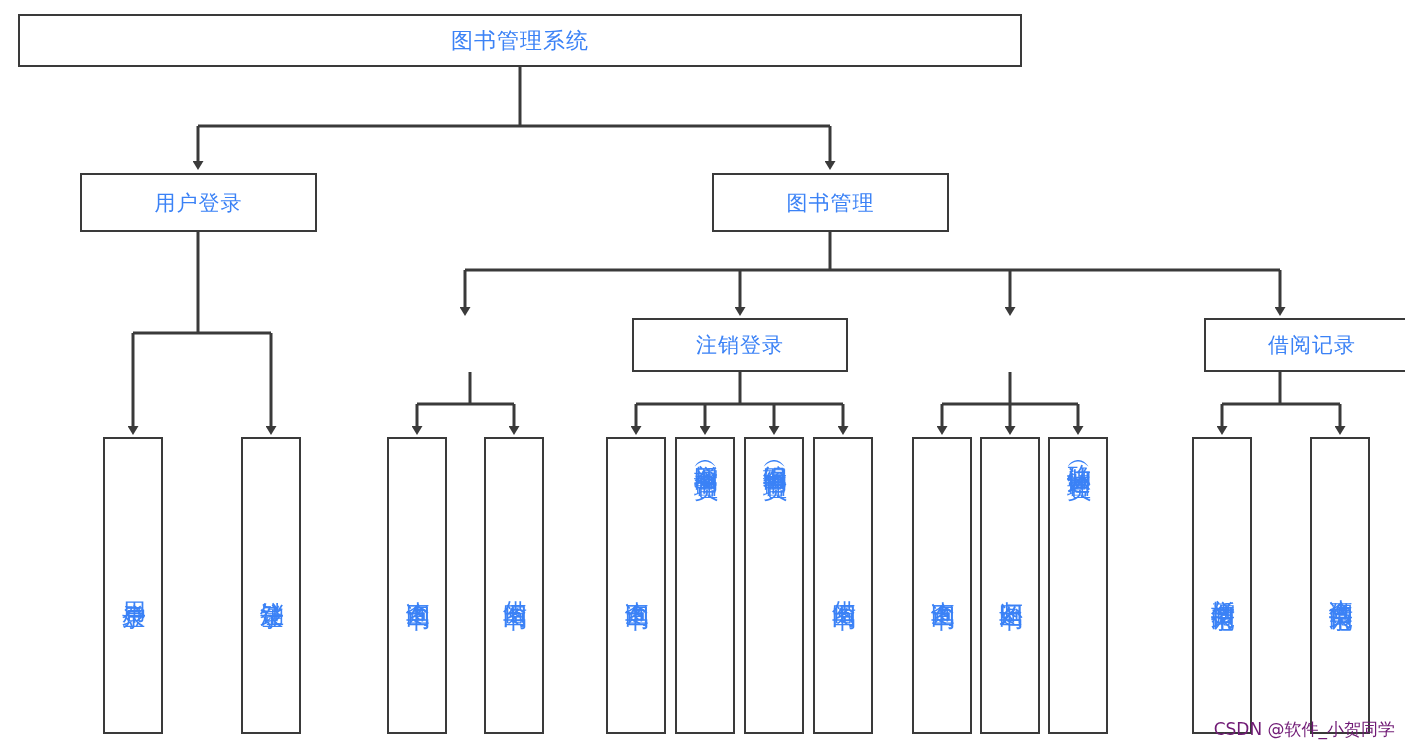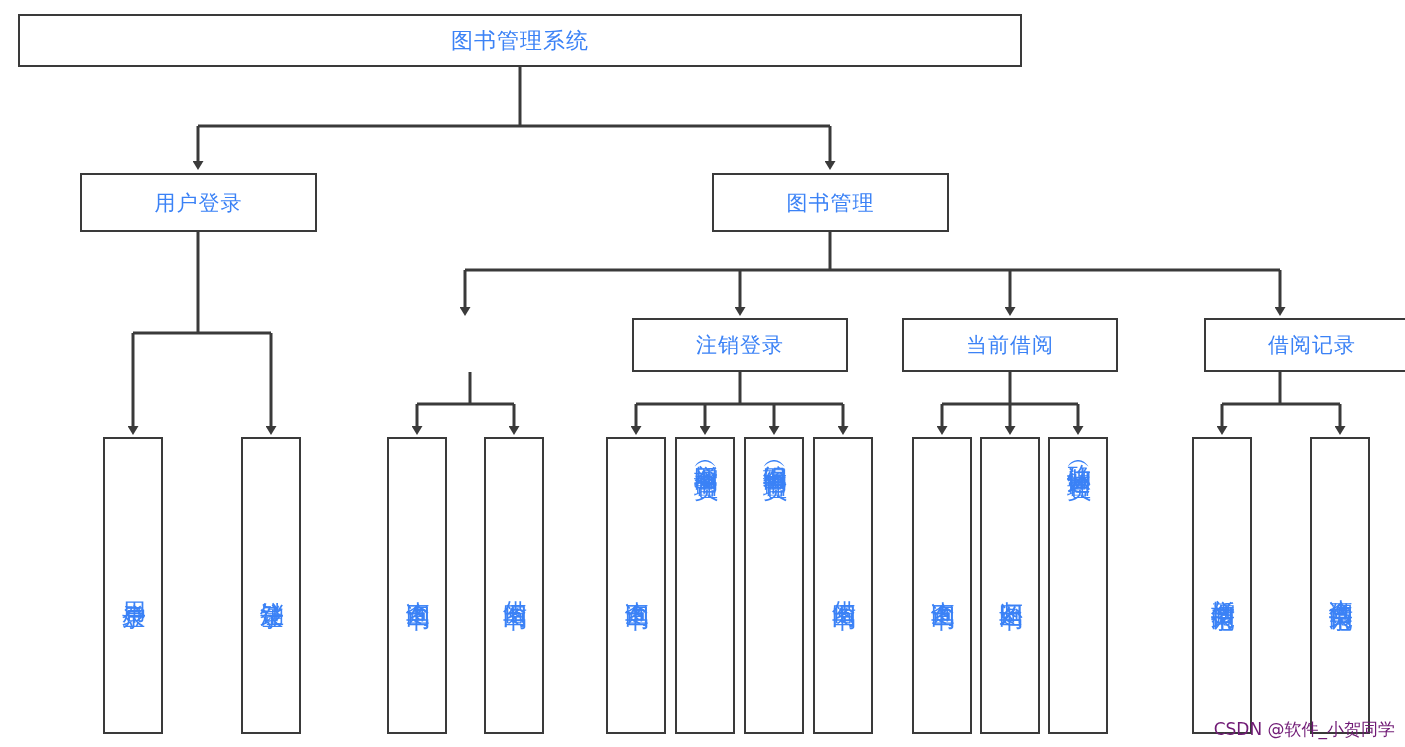--- a/index.html
+++ b/index.html
@@ -133,23 +133,20 @@
   <div class="node lvl2" style="left:80px; top:173px; width:237px; height:59px;">
     <span class="node-label">用户登录</span>
   </div>
   <div class="node lvl2" style="left:712px; top:173px; width:237px; height:59px;">
     <span class="node-label">图书管理</span>
   </div>
 
   <div class="node lvl3" style="left:632px; top:318px; width:216px; height:54px;">
     <span class="node-label">注销登录</span>
   </div>
-  <div class="node lvl3" style="left:902px; top:318px; width:216px; height:54px;">
-    <span class="node-label">当前借阅</span>
-  </div>
   <div class="node lvl3" style="left:1172px; top:318px; width:216px; height:54px;margin-left:32px;">
     <span class="node-label">借阅记录</span>
   </div>
 
   <div class="node leaf center-text" style="left:103px; top:437px; width:60px; height:297px;">
     <span class="node-label">用户登录</span>
   </div>
   <div class="node leaf center-text" style="left:241px; top:437px; width:60px; height:297px;">
     <span class="node-label">注销登录</span>
   </div>

